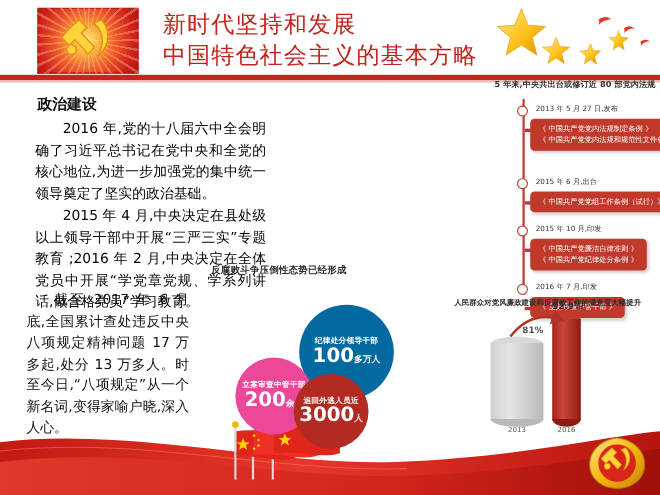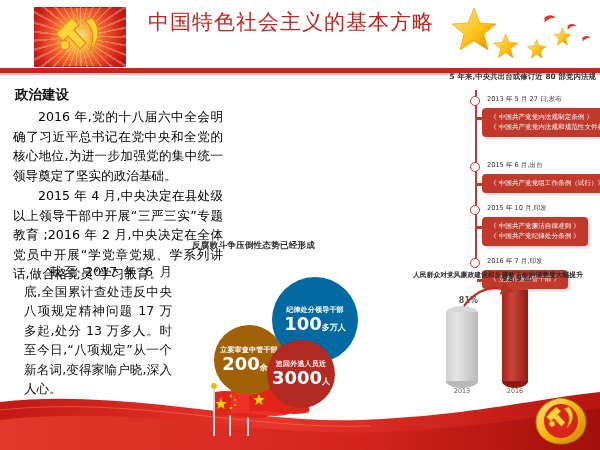--- a/index.html
+++ b/index.html
@@ -26,38 +26,38 @@
     mix-blend-mode:screen;}
   .emblem-svg{position:absolute;left:50%;top:50%;transform:translate(-50%,-50%);}
 
   .title-block{position:absolute;left:148px;top:8px;width:300px;}
   .title-line{color:#c0241c;font-family:"DejaVu Sans","Liberation Sans",sans-serif;
     font-size:21px;line-height:28px;letter-spacing:1px;white-space:nowrap;}
 
   .stars{position:absolute;left:440px;top:2px;width:160px;height:66px;}
 
   
-  .left-col{position:absolute;left:13px;top:86px;width:210px;}
+  .left-col{position:absolute;left:32px;top:86px;width:210px;}
   .sec-title{font-size:13.5px;font-weight:bold;color:#101010;margin:0 0 3px 2px;
     font-family:"DejaVu Sans","Liberation Sans",sans-serif;}
   .para{font-size:12.6px;line-height:19.5px;color:#000000;text-indent:25px;
     text-align:justify;margin:0 0 1px 0;
     font-family:"DejaVu Sans","Liberation Sans",sans-serif;}
 
   .left-col2{position:absolute;left:24px;top:262px;width:148px;}
   .para2{font-size:12.6px;line-height:19.5px;color:#101010;text-indent:25px;
     text-align:justify;margin:0;}
 
   
   .center-ig{position:absolute;left:192px;top:240px;width:200px;height:170px;}
   .ig-title{position:absolute;left:0;top:0;width:200px;text-align:left;
     font-size:8.6px;font-weight:bold;color:#2b2b2b;letter-spacing:.2px;}
   .bubble{position:absolute;border-radius:50%;display:flex;flex-direction:column;
     align-items:center;justify-content:center;color:#fff;text-align:center;}
-  .b-gray{left:22px;top:85px;width:70px;height:70px;background:#a16207;z-index:2;}
+  .b-gray{left:22px;top:85px;width:70px;height:70px;background:#ec4899;z-index:2;}
   .b-red{left:80px;top:37px;width:86px;height:86px;background:#0369a1;z-index:1;}
   .b-dark{left:75px;top:100px;width:68px;height:68px;background:#b22a22;z-index:3;}
   .b-lab{font-size:7px;line-height:9px;font-weight:bold;letter-spacing:.2px;}
   .b-num{font-weight:bold;line-height:15px;margin-top:1px;}
   .b-num .big{font-size:18px;}
   .b-num .sml{font-size:8px;}
   .b-gray .b-lab{color:#ffffff;}
 
   
   .tl{position:absolute;left:396px;top:72px;width:200px;height:200px;}
@@ -101,20 +101,21 @@
       <svg class="emblem-svg" width="56" height="48" viewBox="0 0 56 48">
         <g>
           <path d="M40 5 C48 13 49 28 37 38 C44 25 41 14 33 8 Z" fill="#ffd33a" stroke="#e08f10" stroke-width="1.2"></path>
           <path d="M12 12 L20 5 L27 12 L22 17 L34 30 L28 36 L16 23 L11 28 L4 21 Z" fill="#ffd33a" stroke="#e08f10" stroke-width="1.2"></path>
           <circle cx="13" cy="32" r="4.5" fill="#ffd33a" stroke="#e08f10" stroke-width="1.2"></circle>
         </g>
       </svg>
     </div>
 
     <div class="title-block">
+      <div class="title-line">新时代坚持和发展</div>
       <div class="title-line">中国特色社会主义的基本方略</div>
     </div>
 
     <svg class="stars" viewBox="0 0 160 66">
       <defs>
         <linearGradient id="gstar" x1="0" y1="0" x2="1" y2="1">
           <stop offset="0%" stop-color="#ffe98a"></stop>
             <stop offset="55%" stop-color="#ffc21a"></stop>
             <stop offset="100%" stop-color="#e08c00"></stop>
         </linearGradient>
@@ -211,21 +212,21 @@
         <div class="tl-tail"></div>
         <div class="ln">《 立案审查中管干部 》</div>
       </div>
     </div>
   </div>
 
   <div class="chart">
     <div class="ch-title">人民群众对党风廉政建设和反腐败工作的满意度大幅提升</div>
     <div class="ch-plot">
 
-      <div class="bar" style="left:48px;width:32px;height:70px;">
+      <div class="bar" style="left:48px;width:48px;height:70px;">
         <div class="bar-value" style="top:-16px;color:#555;">81%</div>
         <div class="cap" style="background:#d8d8d8;border-radius:50%/100% 100% 0 0;"></div>
         <div class="face" style="height:70px;background:linear-gradient(90deg,#cfcfcf 0%,#e6e6e6 35%,#b9b9b9 100%);"></div>
         <div class="foot" style="background:#b9b9b9;border-radius:50%/0 0 100% 100%;"></div>
         <div class="bar-label">2013</div>
       </div>
 
       <div class="bar" style="left:104px;width:26px;height:92px;">
         <div class="bar-value" style="top:-16px;color:#333;">92.9%</div>
         <div class="cap" style="background:#c2392e;border-radius:50%/100% 100% 0 0;"></div>

